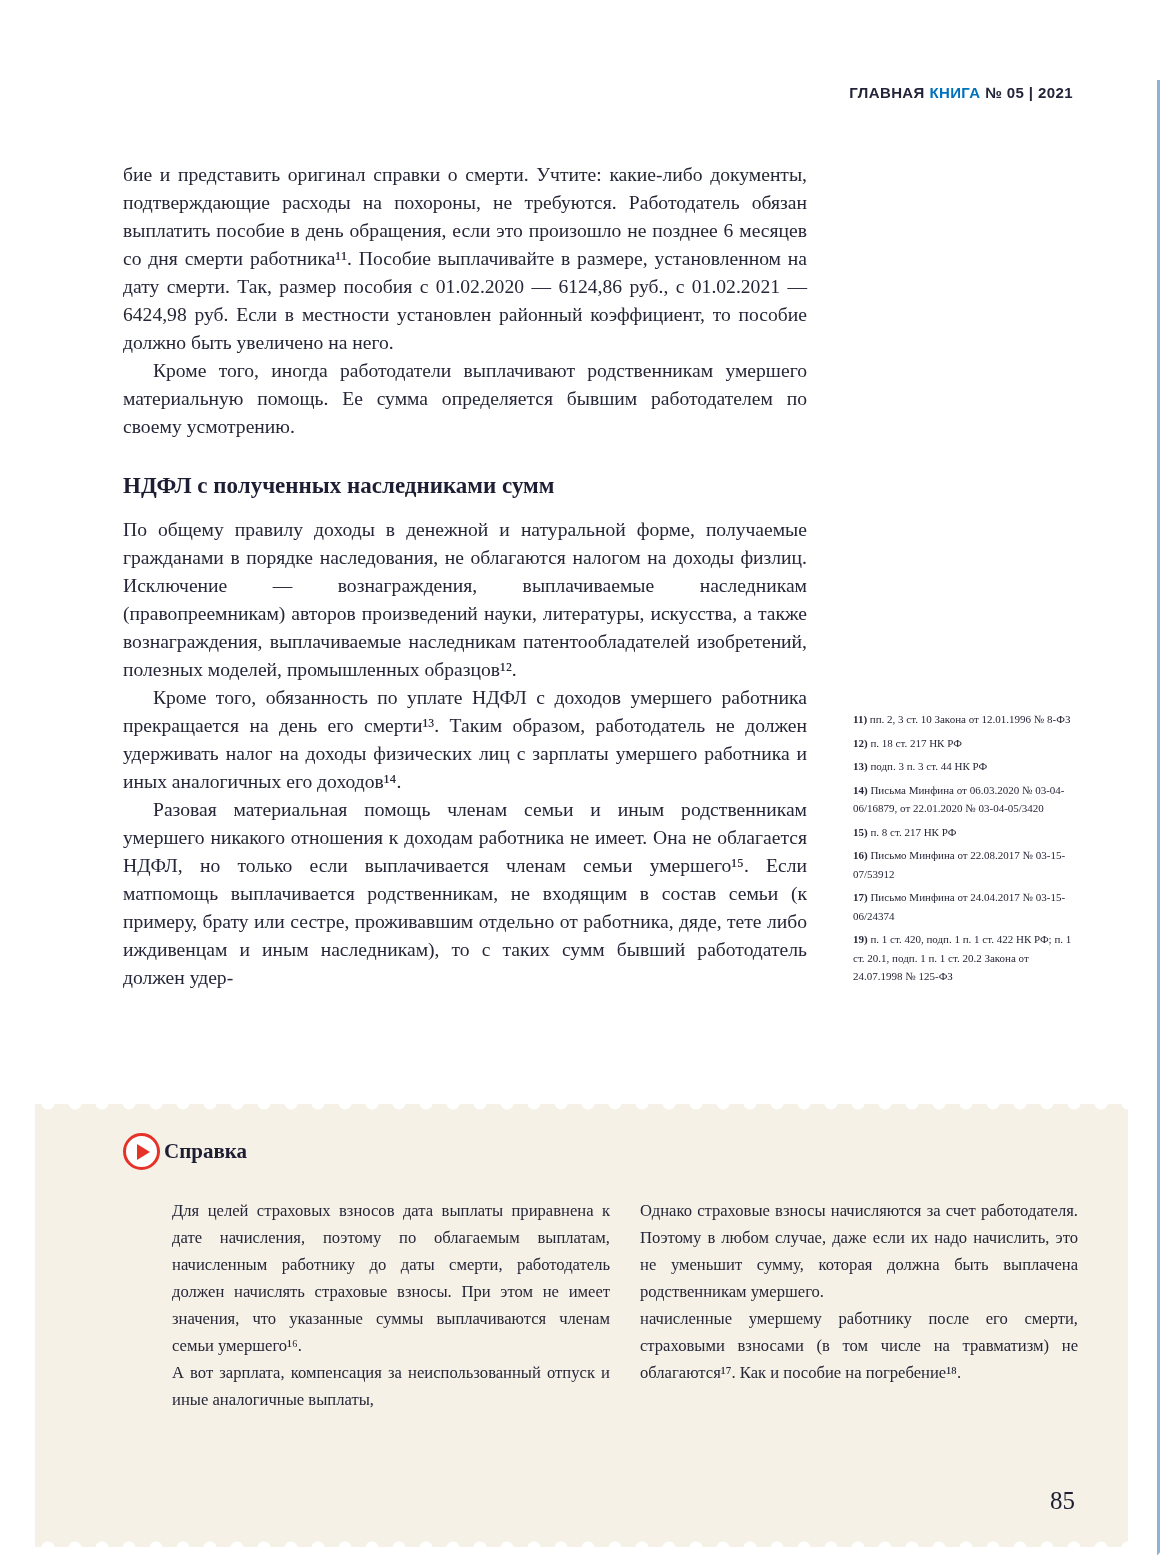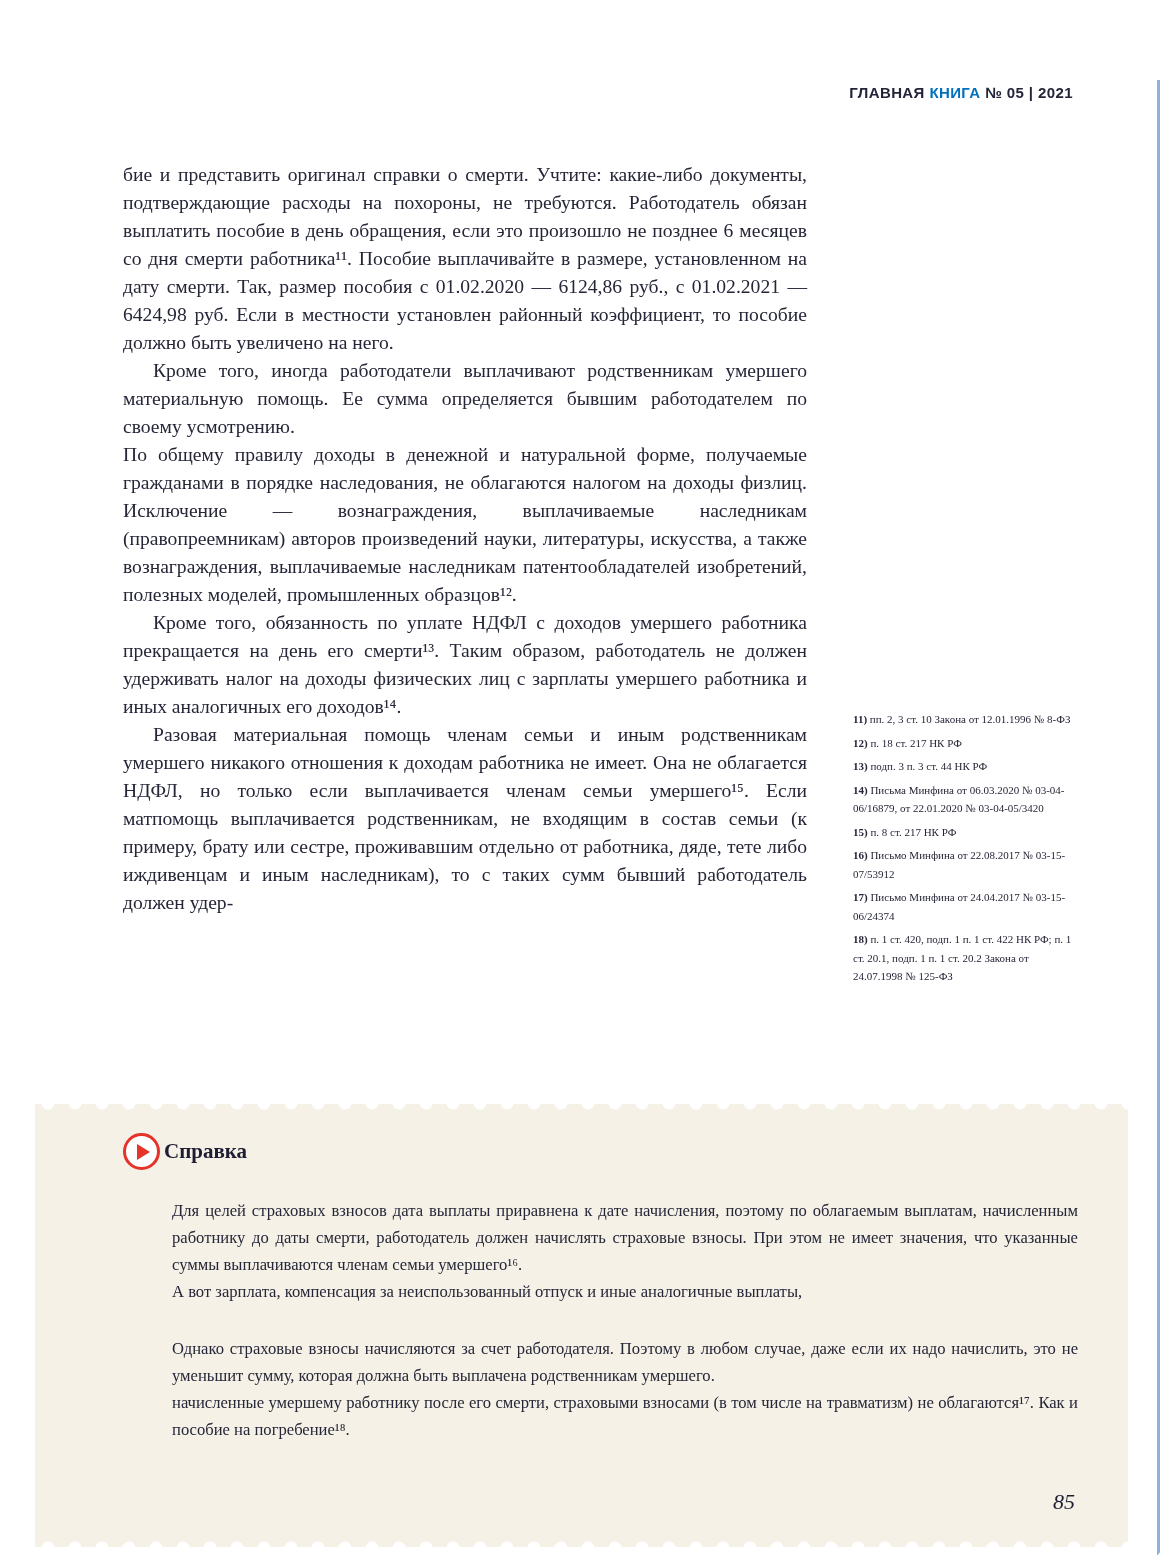--- a/index.html
+++ b/index.html
@@ -122,51 +122,50 @@
     color: #1d1e33;
   }
   .spravka-cols {
     display: flex;
     gap: 30px;
     margin: 27px 50px 0 137px;
     font-size: 16.6px;
     line-height: 27px;
     text-align: justify;
     hyphens: auto;
-    flex-direction: column;
   }
   .spravka-cols .col { flex: 1; }
   .spravka-cols p { margin: 0; }
 
   
   .page-number {
     position: absolute;
     right: 88px; bottom: 44px;
-    font-size: 22px;
+    font-size: 25px;
     color: #1d1e33;
-    font-style: italic;
   }
 </style>
 </head>
 <body>
 
 <div class="page">
 
   <div class="edge-line"></div>
 
   <div class="header">
     <span>ГЛАВНАЯ</span>
     <span class="brand-blue">КНИГА</span>
     <span>№ 05 | 2021</span>
   </div>
 
   <div class="main-col">
     <p>бие и представить оригинал справки о смерти. Учтите: какие-либо документы, подтверждающие расходы на похороны, не требуются. Работодатель обязан выплатить пособие в день обращения, если это произошло не позднее 6 месяцев со дня смерти работника¹¹. Пособие выплачивайте в размере, установленном на дату смерти. Так, размер пособия с 01.02.2020 — 6124,86 руб., с 01.02.2021 — 6424,98 руб. Если в местности установлен районный коэффициент, то пособие должно быть увеличено на него.</p>
     <p class="indent">Кроме того, иногда работодатели выплачивают родственникам умершего материальную помощь. Ее сумма определяется бывшим работодателем по своему усмотрению.</p>
 
+    <h2 class="section-heading">НДФЛ с полученных наследниками сумм</h2>
 
     <p>По общему правилу доходы в денежной и натуральной форме, получаемые гражданами в порядке наследования, не облагаются налогом на доходы физлиц. Исключение — вознаграждения, выплачиваемые наследникам (правопреемникам) авторов произведений науки, литературы, искусства, а также вознаграждения, выплачиваемые наследникам патентообладателей изобретений, полезных моделей, промышленных образцов¹².</p>
     <p class="indent">Кроме того, обязанность по уплате НДФЛ с доходов умершего работника прекращается на день его смерти¹³. Таким образом, работодатель не должен удерживать налог на доходы физических лиц с зарплаты умершего работника и иных аналогичных его доходов¹⁴.</p>
     <p class="indent">Разовая материальная помощь членам семьи и иным родственникам умершего никакого отношения к доходам работника не имеет. Она не облагается НДФЛ, но только если выплачивается членам семьи умершего¹⁵. Если матпомощь выплачивается родственникам, не входящим в состав семьи (к примеру, брату или сестре, проживавшим отдельно от работника, дяде, тете либо иждивенцам и иным наследникам), то с таких сумм бывший работодатель должен удер-</p>
   </div>
 
   <div class="sidebar">
     <div class="footnote">
       <span class="fn-num">11)</span>
       <span>пп. 2, 3 ст. 10 Закона от 12.01.1996 № 8-ФЗ</span>
@@ -189,21 +188,21 @@
     </div>
     <div class="footnote">
       <span class="fn-num">16)</span>
       <span>Письмо Минфина от 22.08.2017 № 03-15-07/53912</span>
     </div>
     <div class="footnote">
       <span class="fn-num">17)</span>
       <span>Письмо Минфина от 24.04.2017 № 03-15-06/24374</span>
     </div>
     <div class="footnote">
-      <span class="fn-num">18)</span>
+      <span class="fn-num">19)</span>
       <span>п. 1 ст. 420, подп. 1 п. 1 ст. 422 НК РФ; п. 1 ст. 20.1, подп. 1 п. 1 ст. 20.2 Закона от 24.07.1998 № 125-ФЗ</span>
     </div>
   </div>
 
   <div class="spravka-box">
     <div class="spravka-title-row">
       <span class="spravka-icon">
           <span class="tri"></span>
         </span>
       <span class="spravka-title">Справка</span>

